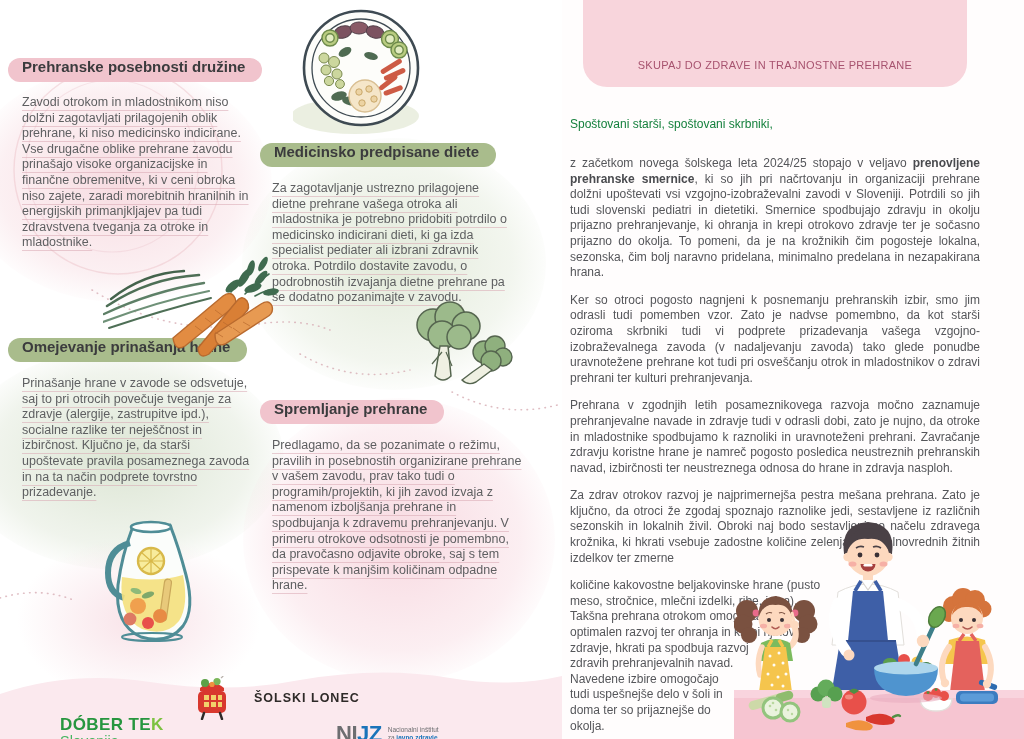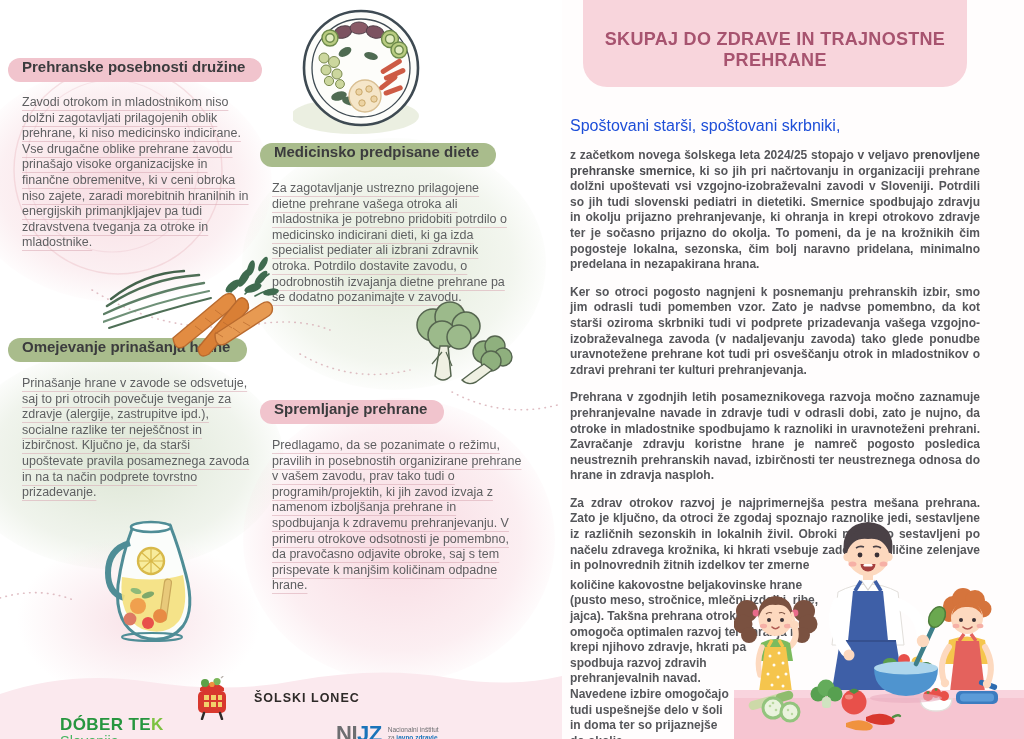--- a/index.html
+++ b/index.html
@@ -51,25 +51,25 @@
   .nijz-acro{font-weight:bold;font-size:22px;line-height:22px;letter-spacing:-.5px;}
   .nijz-ni{color:#6d6e71;} .nijz-jz{color:#1a74ba;}
   .nijz-sub{margin-left:6px;margin-top:3px;font-size:6.5px;line-height:8px;color:#6d6e71;}
   .nijz-sub b{color:#1a74ba;}
 
   
   .right-page{position:absolute;left:562px;top:0;width:462px;height:739px;background:#fffdfd;}
   #banner{position:absolute;left:21px;top:-26px;width:384px;height:113px;
           background:#f8d5dc;border-radius:24px;}
   #banner-title{position:absolute;left:0;right:0;bottom:16px;text-align:center;
-          font-weight:bold;font-size:18px;letter-spacing:.3px;color:#a7536f;}
-  #greeting{position:absolute;left:8px;top:117px;font-size:16px;color:#1d4ed8;}
+          font-weight:normal;font-size:11px;letter-spacing:.3px;color:#a7536f;}
+  #greeting{position:absolute;left:8px;top:117px;font-size:12px;color:#15803d;}
   #paras{position:absolute;left:8px;top:144px;width:410px;font-size:12px;line-height:15.6px;
           color:#55565a;text-align:justify;}
-  #paras p{margin:4px 0 12px 0;font-weight:bold;}
+  #paras p{margin:12px 0 12px 0;}
   #paras b{color:#4a4b4f;}
   #p4b{text-align:left;}
   .wrapstep{float:right;clear:right;}
   #ws1{width:150px;height:32px;} #ws2{width:178px;height:32px;}
   #ws3{width:215px;height:32px;} #ws4{width:245px;height:90px;}
   #family-illus{position:absolute;left:172px;top:514px;pointer-events:none;}
 </style>
 </head>
 <body>
 

